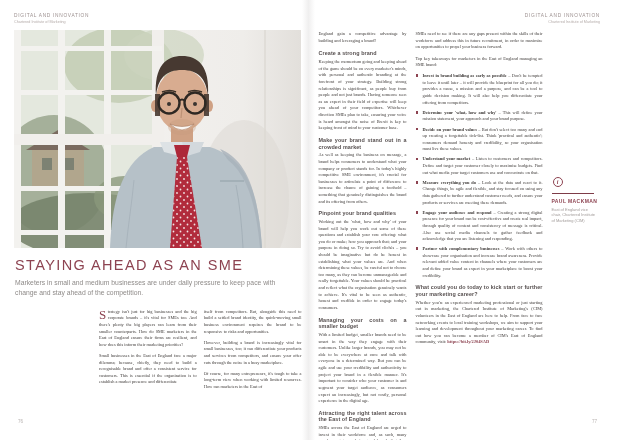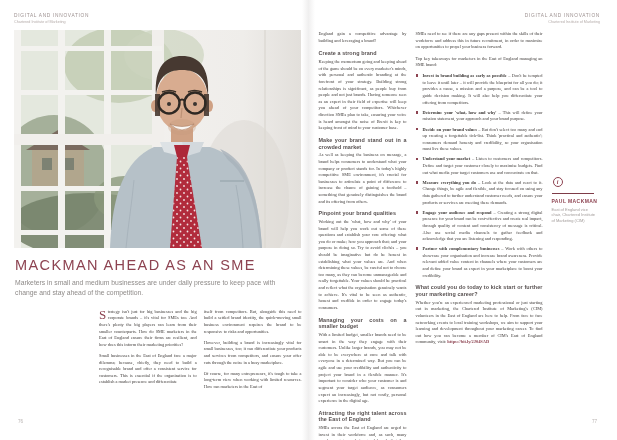--- a/index.html
+++ b/index.html
@@ -134,21 +134,21 @@
         <path d="M165 71 Q168 68 171 71" stroke="#2e2823" stroke-width="1.8" fill="none"></path>
         <circle cx="155" cy="74" r="2" fill="#3a3430"></circle>
         <circle cx="181" cy="74" r="2" fill="#3a3430"></circle>
 
         <path d="M168 78 L167 88" stroke="#bd9276" stroke-width="1.2" fill="none"></path>
         <ellipse cx="168" cy="97" rx="14" ry="8" fill="#c79a7d" opacity="0.35"></ellipse>
         <path d="M156 94 Q168 106 180 94 Q168 99 156 94 Z" fill="#faf7f3" stroke="#a97c62" stroke-width="0.6"></path>
       </svg>
     </div>
 
-    <h1 class="headline">MACKMAN AHEAD AS AN SME</h1>
+    <h1 class="headline">STAYING AHEAD AS AN SME</h1>
     <p class="standfirst">Marketers in small and medium businesses are under daily pressure to keep pace with change and stay ahead of the competition.</p>
 
     <div class="body-cols serif">
       <div class="bcol">
         <p><span class="dropcap">S</span><span>trategy isn't just for big businesses and the big corporate brands – it's vital for SMEs too. And there's plenty the big players can learn from their smaller counterparts. How do SME marketers in the East of England ensure their firms are resilient, and how does this inform their marketing priorities?</span></p>
         <p>Small businesses in the East of England face a major dilemma; because, chiefly, they need to build a recognisable brand and offer a consistent service for customers. This is essential if the organisation is to establish a market presence and differentiate</p>
       </div>
       <div class="bcol">
         <p>itself from competitors. But, alongside this need to build a settled brand identity, the quick-moving small business environment requires the brand to be responsive to risks and opportunities.</p>
         <p>However, building a brand is increasingly vital for small businesses, too; it can differentiate your products and services from competitors, and ensure your offer cuts through the noise in a busy marketplace.</p>

